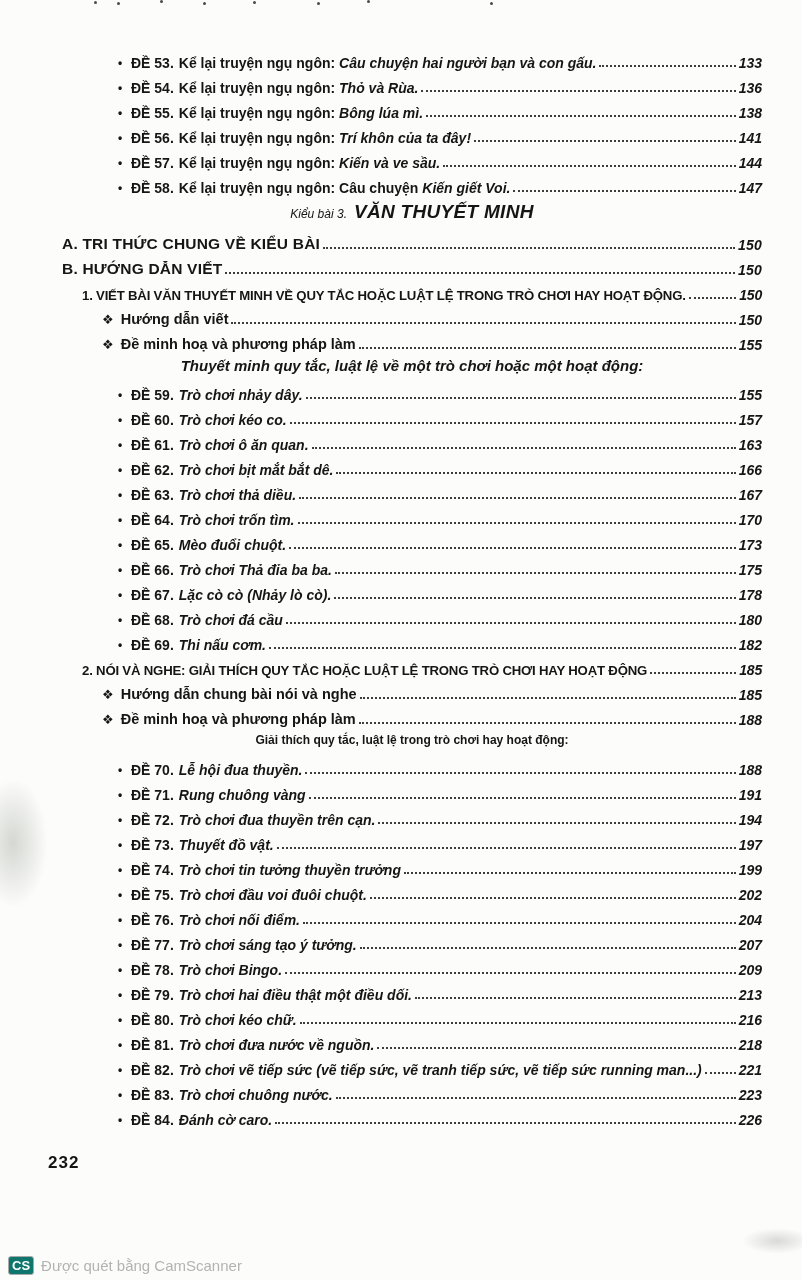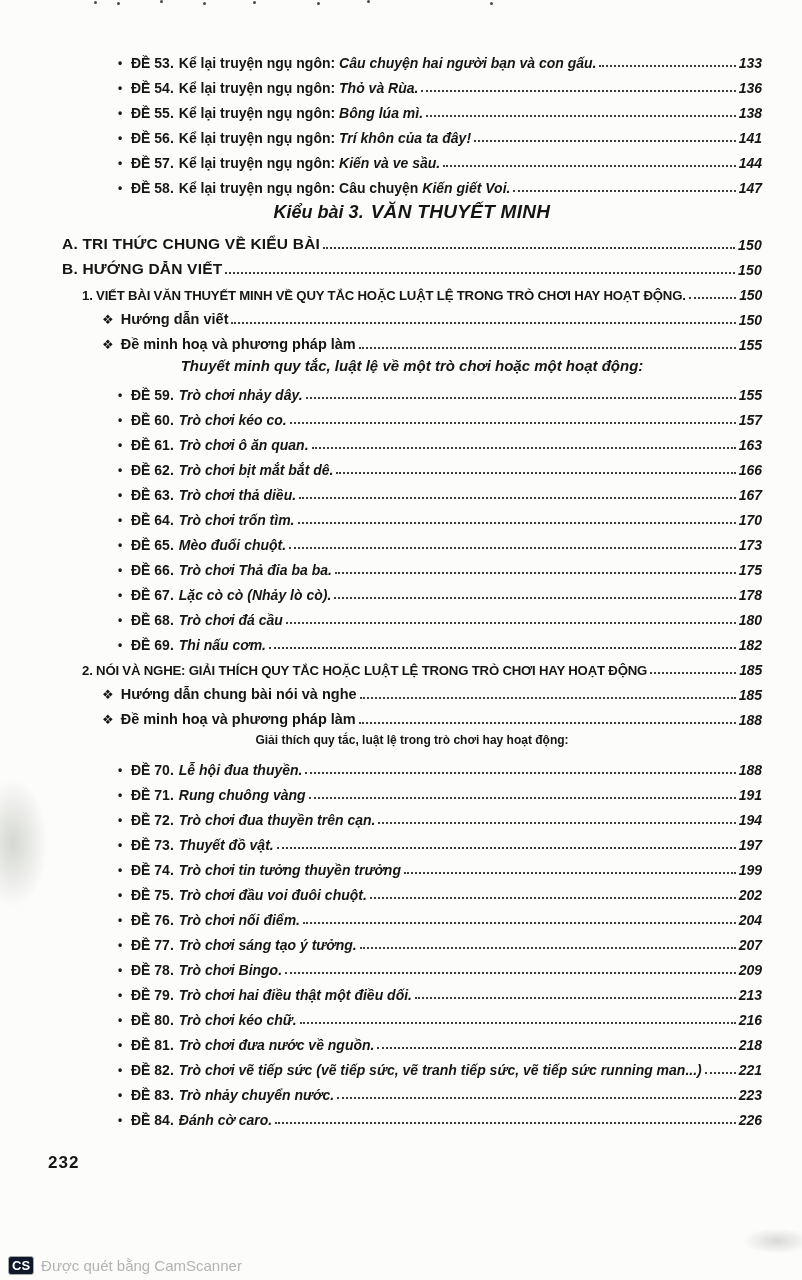--- a/index.html
+++ b/index.html
@@ -21,38 +21,38 @@
   .item .ital{font-style:italic;}
   
   .letter{font-size:15.5px;font-weight:bold;letter-spacing:.2px;}
   
   .number{padding-left:20px;font-size:13.2px;font-weight:bold;letter-spacing:-.2px;}
   
   .sub{padding-left:40px;font-size:14.5px;font-weight:bold;}
   .sub .diamond{margin-right:7px;font-size:13px;}
   
   .chapter{height:32px;line-height:32px;text-align:center;}
-  .chapter-prefix{font-size:18px;font-weight:bold;font-style:italic;margin-right:7px;}
+  .chapter-prefix{font-size:12px;font-weight:normal;font-style:italic;margin-right:7px;}
   .chapter-title{font-size:19px;font-weight:bold;font-style:italic;letter-spacing:.3px;}
   
   .center{height:25px;line-height:25px;text-align:center;font-weight:bold;font-size:15px;}
   .ci{font-style:italic;text-align:center;}
   .cb{font-style:normal;font-size:12px;text-align:center;}
   
   .pagenum{position:absolute;left:48px;top:1153px;font-weight:bold;font-size:17px;letter-spacing:1px;}
   
   .smudge{position:absolute;left:-22px;top:778px;width:70px;height:130px;border-radius:50%;
     background:radial-gradient(ellipse at center,rgba(148,155,146,.38),rgba(148,155,146,0) 70%);}
   .corner-shadow{position:absolute;right:-10px;bottom:26px;width:70px;height:26px;
     background:radial-gradient(ellipse at center,rgba(165,165,165,.4),rgba(165,165,165,0) 70%);}
   .speck{position:absolute;width:3px;height:3px;border-radius:50%;background:#2a2a2a;opacity:.85;}
   
   .footer{position:absolute;left:8px;bottom:5px;display:flex;align-items:center;
     color:#b3b3b3;font-size:15px;}
-  .cs{background:#0f172a;color:#fff;font-weight:bold;font-size:13px;line-height:1;
+  .cs{background:#0f766e;color:#fff;font-weight:bold;font-size:13px;line-height:1;
     border-radius:3px;padding:2px 3px;margin-right:7px;border:1px solid #a9a9a9;}
 </style>
 </head>
 <body>
 
 <div class="scan">
   <div class="speck" style="left:94px;top:1px"></div>
   <div class="speck" style="left:117px;top:2px"></div>
   <div class="speck" style="left:160px;top:0px"></div>
   <div class="speck" style="left:203px;top:2px"></div>
@@ -321,21 +321,21 @@
       <div class="row item">
         <span class="bullet">•</span>
         <span class="num">ĐỀ 82.</span>
         <span class="ital">Trò chơi vẽ tiếp sức (vẽ tiếp sức, vẽ tranh tiếp sức, vẽ tiếp sức running man...)</span>
         <span class="dots"></span>
         <span class="pg">221</span>
       </div>
       <div class="row item">
         <span class="bullet">•</span>
         <span class="num">ĐỀ 83.</span>
-        <span class="ital">Trò nhảy chuyển nước.</span>
+        <span class="ital">Trò chơi chuông nước.</span>
         <span class="dots"></span>
         <span class="pg">223</span>
       </div>
       <div class="row item">
         <span class="bullet">•</span>
         <span class="num">ĐỀ 84.</span>
         <span class="ital">Đánh cờ caro.</span>
         <span class="dots"></span>
         <span class="pg">226</span>
       </div>

